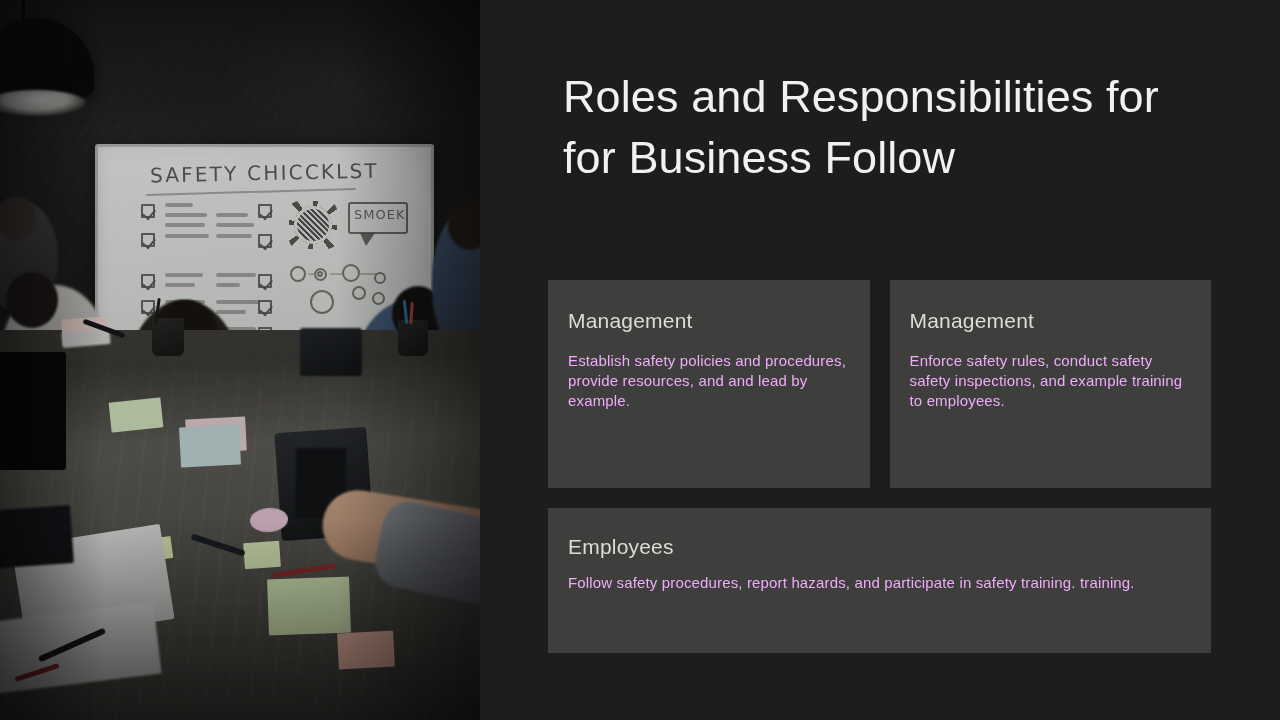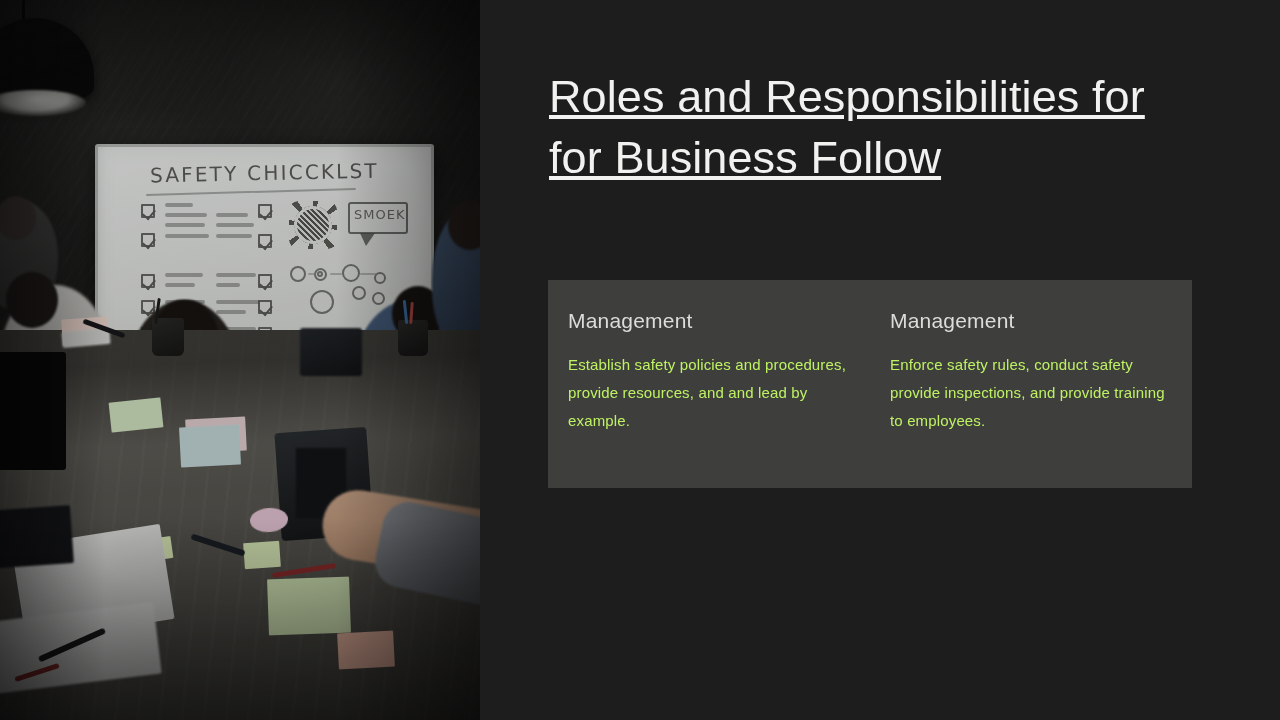--- a/index.html
+++ b/index.html
@@ -152,41 +152,41 @@
   .photo-grade {
     position:absolute; inset:0;
     background:rgba(28,30,30,.22);
     mix-blend-mode:multiply; pointer-events:none;
   }
 
   
   .content { position:absolute; left:480px; top:0; width:800px; height:720px; }
 
   .title {
-    position:absolute; left:69px; top:66px; width:660px;
+    position:absolute; left:83px; top:66px; width:660px;
     font-size:45px; line-height:61px; font-weight:400;
-    color:#f1f1ef; letter-spacing:.1px;text-decoration:underline;
+    color:#f1f1ef; letter-spacing:.1px;
   }
   .title .line { display:block; white-space:nowrap; }
 
   .cards { position:absolute; left:68px; top:280px; width:663px; }
-  .row { display:flex; }
+  .row { display:flex; gap:20px; }
   .card {
     background:#3e3e3c;
     padding:28px 22px 26px 20px;
   }
   .card.half { width:322px; height:208px; }
   .card.full { width:663px; height:145px; margin-top:20px; padding-top:26px; }
   .card-title {
     font-size:21px; line-height:26px; color:#dcdcd8; font-weight:400;
     margin-bottom:17px; letter-spacing:.2px;
   }
   .card.full .card-title { margin-bottom:13px; }
   .card-body {
-    font-size:15px; line-height:28px; color:#bef264; letter-spacing:.15px;
+    font-size:15px; line-height:20px; color:#f0abfc; letter-spacing:.15px;
   }
 </style>
 </head>
 <body>
 
 <div class="slide">
 
   <div class="photo">
     <div class="photo-scene">
 
@@ -330,21 +330,25 @@
     <div class="cards">
       <div class="row">
 
         <div class="card half">
           <div class="card-title">Management</div>
           <div class="card-body">Establish safety policies and procedures, provide resources, and and lead by example.</div>
         </div>
 
         <div class="card half">
           <div class="card-title">Management</div>
-          <div class="card-body">Enforce safety rules, conduct safety provide inspections, and provide training to employees.</div>
+          <div class="card-body">Enforce safety rules, conduct safety safety inspections, and example training to employees.</div>
         </div>
 
       </div>
 
+      <div class="card full">
+        <div class="card-title">Employees</div>
+        <div class="card-body">Follow safety procedures, report hazards, and participate in safety training. training.</div>
+      </div>
     </div>
 
   </div>
 </div>
 
 </body></html>

